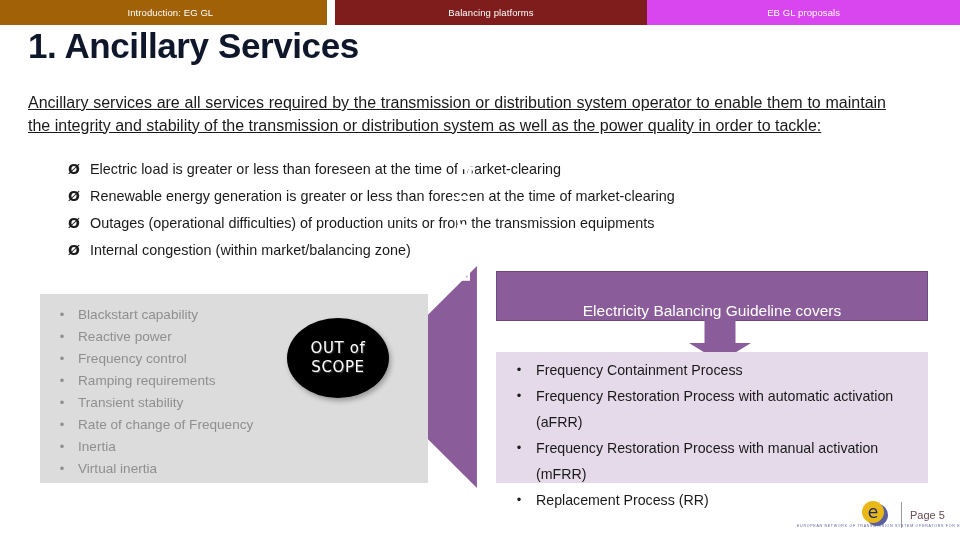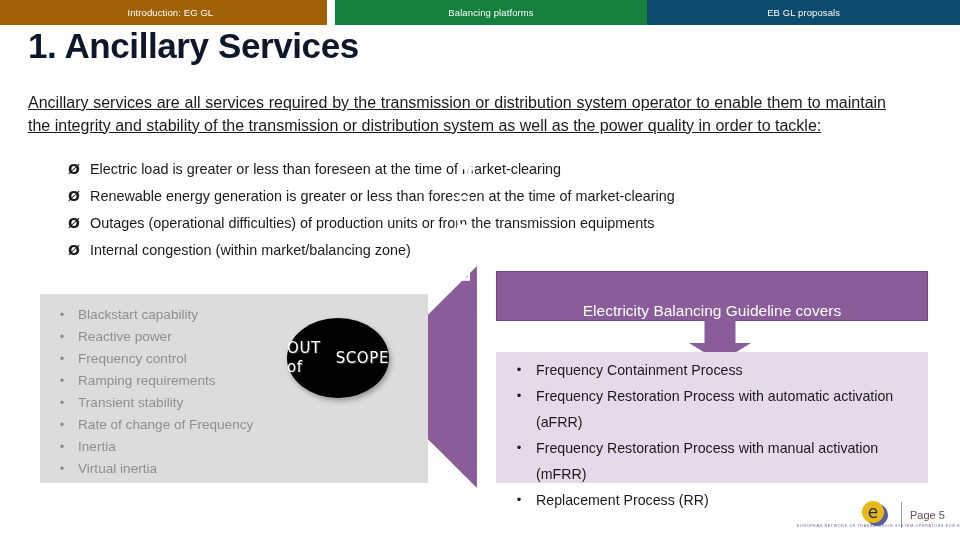--- a/index.html
+++ b/index.html
@@ -26,22 +26,22 @@
     display: flex;
     align-items: center;
     justify-content: center;
     font-size: 9.5px;
     color: #ffffff;
     letter-spacing: 0.1px;
     height: 25px;
     box-sizing: border-box;
   }
   .nav-tab.t1 { background: #a16207; padding-left: 14px; }
-  .nav-tab.t2 { background: #15803d; margin-left: 8px; }
-  .nav-tab.t3 { background: #0c4a6e; }
+  .nav-tab.t2 { background: #7f1d1d; margin-left: 8px; }
+  .nav-tab.t3 { background: #d946ef; }
 
   
   .slide-title {
     position: absolute;
     left: 28px;
     top: 26px;
     font-size: 35px;
     font-weight: bold;
     color: #0f172a;
     letter-spacing: -0.4px;
@@ -120,20 +120,21 @@
   .stamp {
     position: absolute;
     left: 287px;
     top: 318px;
     width: 102px;
     height: 80px;
     border-radius: 50%;
     background: #000000;
     box-shadow: 2px 3px 5px rgba(0,0,0,0.30);
     display: flex;
+    flex-direction: column;
     align-items: center;
     justify-content: center;
   }
   .stamp-line {
     color: #ffffff;
     font-size: 15px;
     line-height: 19px;
     font-family: "DejaVu Sans", sans-serif;
     letter-spacing: 0.6px;
     text-shadow: 1px 1px 1px rgba(255,255,255,0.25);

